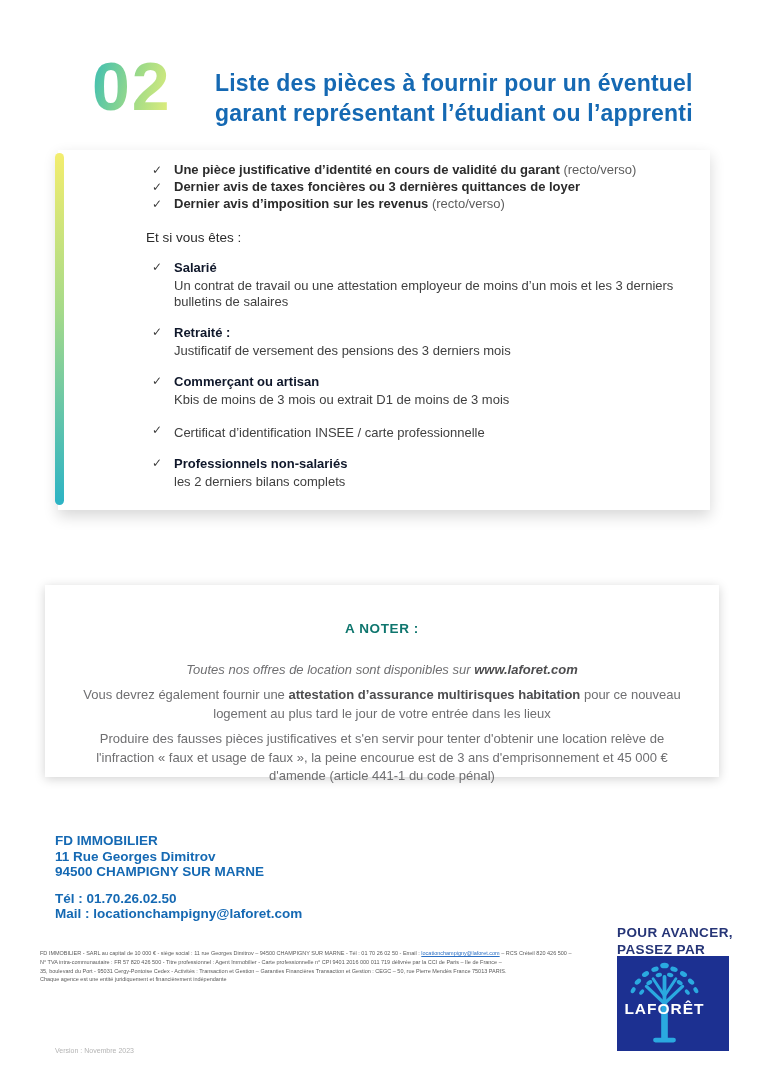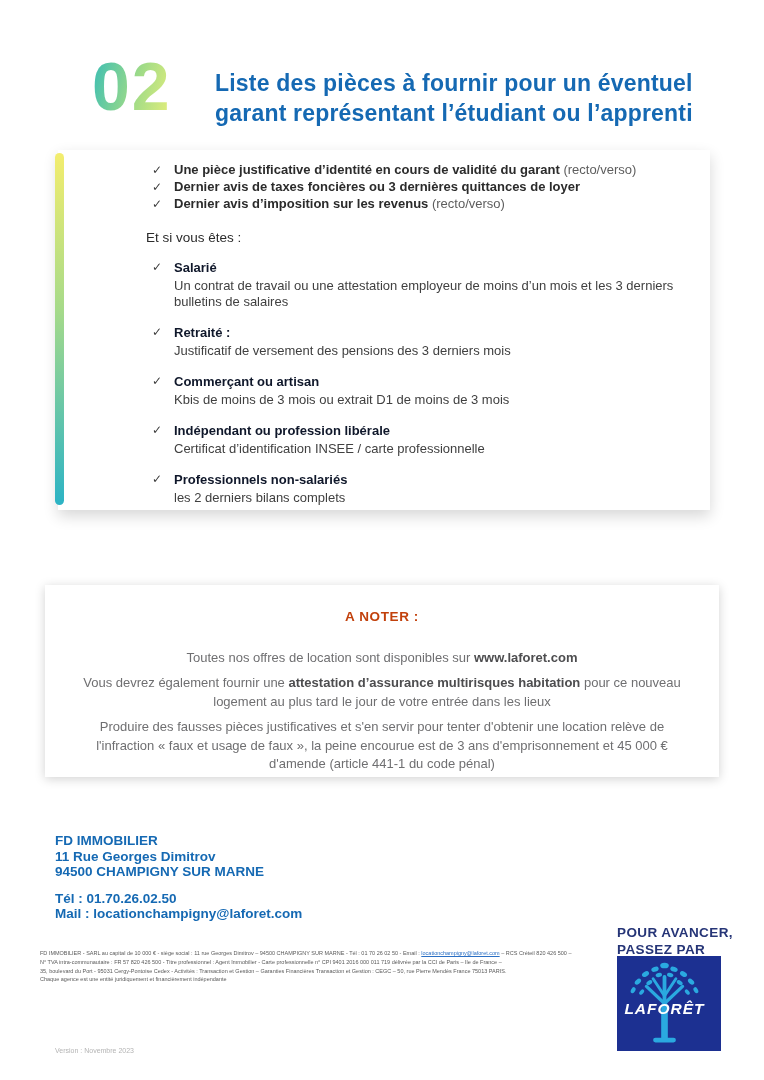--- a/index.html
+++ b/index.html
@@ -37,30 +37,30 @@
   .intro{margin:18px 0 0 0;font-size:13.5px;font-weight:400;color:#2b2b2b;}
   .sit-row{display:flex;align-items:flex-start;margin:15px 0 0 6px;}
   .sit-title{margin:0;font-size:13px;font-weight:700;color:#0f172a;line-height:16px;}
   .sit-desc{margin:2px 0 0 0;font-size:13px;color:#404040;line-height:16px;max-width:536px;}
   
   .note-box{
     position:absolute;left:45px;top:585px;width:674px;height:192px;
     background:#ffffff;box-shadow:0 2px 10px rgba(0,0,0,.18);
     text-align:center;box-sizing:border-box;padding:24px 28px 0 28px;
   }
-  .note-heading{margin:0;color:#c2410c;font-size:13.5px;font-weight:700;letter-spacing:.6px;}
+  .note-heading{margin:12px;color:#0f766e;font-size:13.5px;font-weight:700;letter-spacing:.6px;}
   .note-box p.note-line{margin:7px 0;color:#6f6f71;font-size:13px;line-height:1.42;}
-  .note-box p.first{margin-top:25px;}
+  .note-box p.first{margin-top:25px;font-style:italic;}
   .note-box strong{color:#4d4d4f;font-weight:700;}
   
   .agency{position:absolute;left:55px;top:833px;color:#1569b3;font-size:13.5px;font-weight:700;line-height:15.5px;}
   .agency .gap{height:11px;}
   
   .tagline{position:absolute;left:617px;top:924px;color:#263577;font-size:13.5px;font-weight:800;line-height:17px;letter-spacing:.4px;}
-  .logo{position:absolute;left:617px;top:956px;width:104px;height:95px;background:#1c3091;font-style:italic;}
+  .logo{position:absolute;left:617px;top:956px;width:112px;height:95px;background:#1c3091;}
   .logo svg{position:absolute;left:0;top:0;width:95px;height:95px;}
   .logo-text{
     position:absolute;left:0;top:44px;width:95px;text-align:center;
     color:#ffffff;font-size:15.5px;font-weight:700;letter-spacing:1px;
   }
   
   .legal{position:absolute;left:40px;top:949px;width:565px;color:#5a5a5a;font-size:5.5px;line-height:1.6;}
   .legal div{margin:0;}
   .legal-link{color:#2a6fc4;text-decoration:underline;cursor:pointer;}
   
@@ -109,21 +109,20 @@
     <div class="sit-row">
       <span class="check">✓</span>
       <div>
         <p class="sit-title">Commerçant ou artisan</p>
         <p class="sit-desc">Kbis de moins de 3 mois ou extrait D1 de moins de 3 mois</p>
       </div>
     </div>
     <div class="sit-row">
       <span class="check">✓</span>
       <div>
-        <p class="sit-title">Indépendant ou profession libérale</p>
         <p class="sit-desc">Certificat d’identification INSEE / carte professionnelle</p>
       </div>
     </div>
     <div class="sit-row">
       <span class="check">✓</span>
       <div>
         <p class="sit-title">Professionnels non-salariés</p>
         <p class="sit-desc">les 2 derniers bilans complets</p>
       </div>
     </div>

